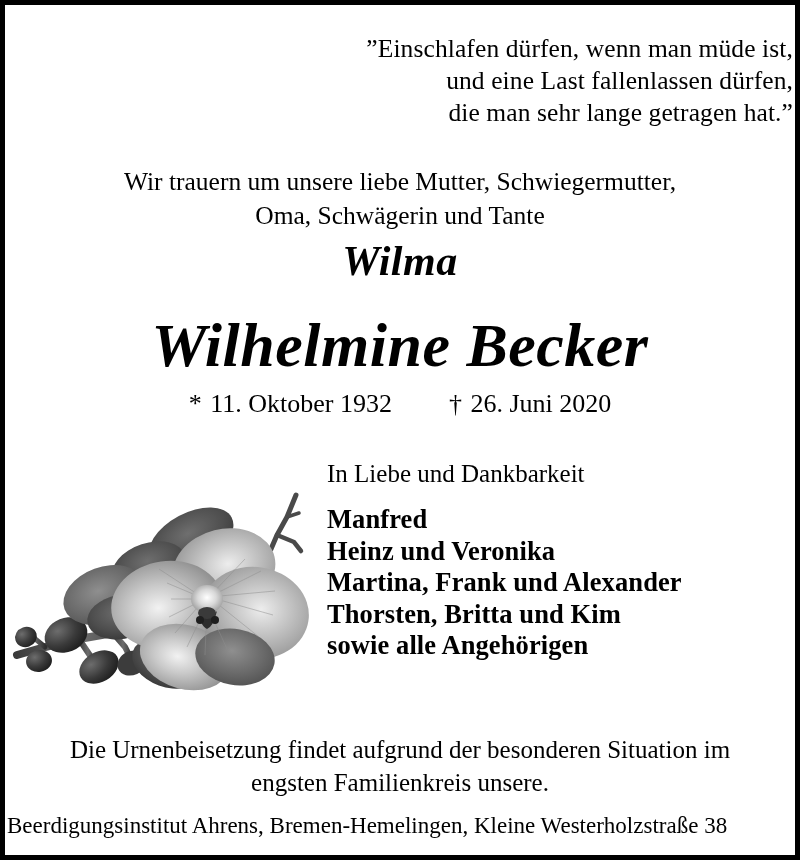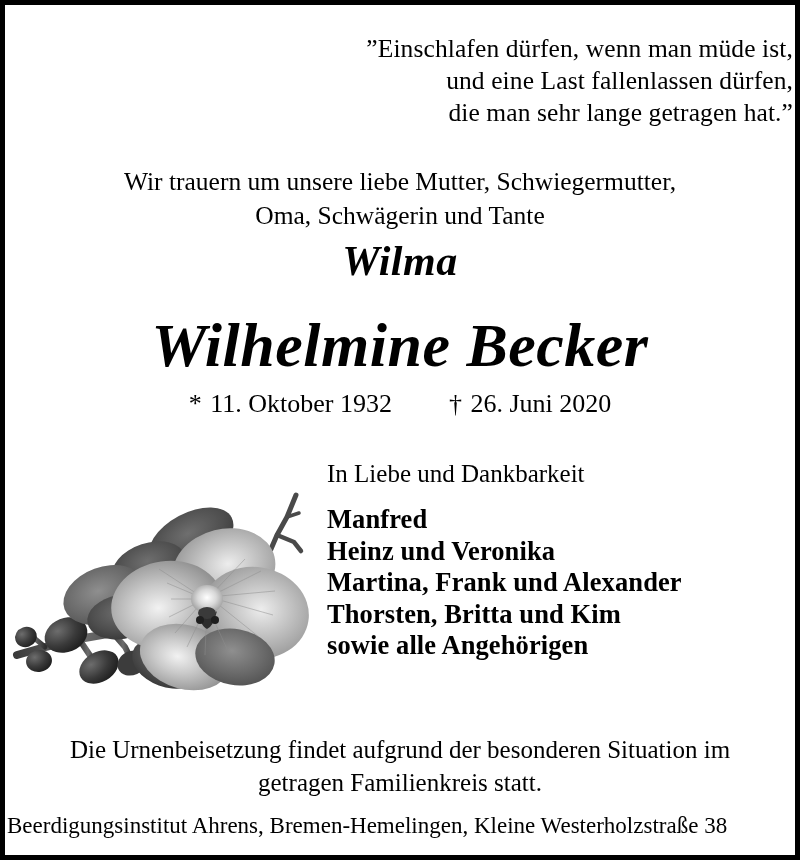--- a/index.html
+++ b/index.html
@@ -268,19 +268,19 @@
           <path d="M190 122 q8 14 18 2 q-4 16 -10 18 q-8 -4 -8 -20 z" fill="#2c2c2c"></path>
           <ellipse cx="198" cy="126" rx="9" ry="6" fill="#3a3a3a"></ellipse>
           <ellipse cx="191" cy="133" rx="4" ry="4" fill="#1e1e1e"></ellipse>
           <ellipse cx="206" cy="133" rx="4" ry="4" fill="#1e1e1e"></ellipse>
         </g>
       </svg>
     </div>
 
     <div class="burial-note">
       <div>Die Urnenbeisetzung findet aufgrund der besonderen Situation im</div>
-      <div>getragen Familienkreis statt.</div>
+      <div>engsten Familienkreis unsere.</div>
     </div>
 
     <div class="funeral-home">Beerdigungsinstitut Ahrens, Bremen-Hemelingen, Kleine Westerholzstraße 38</div>
 
   </div>
 </div>
 
 </body></html>

